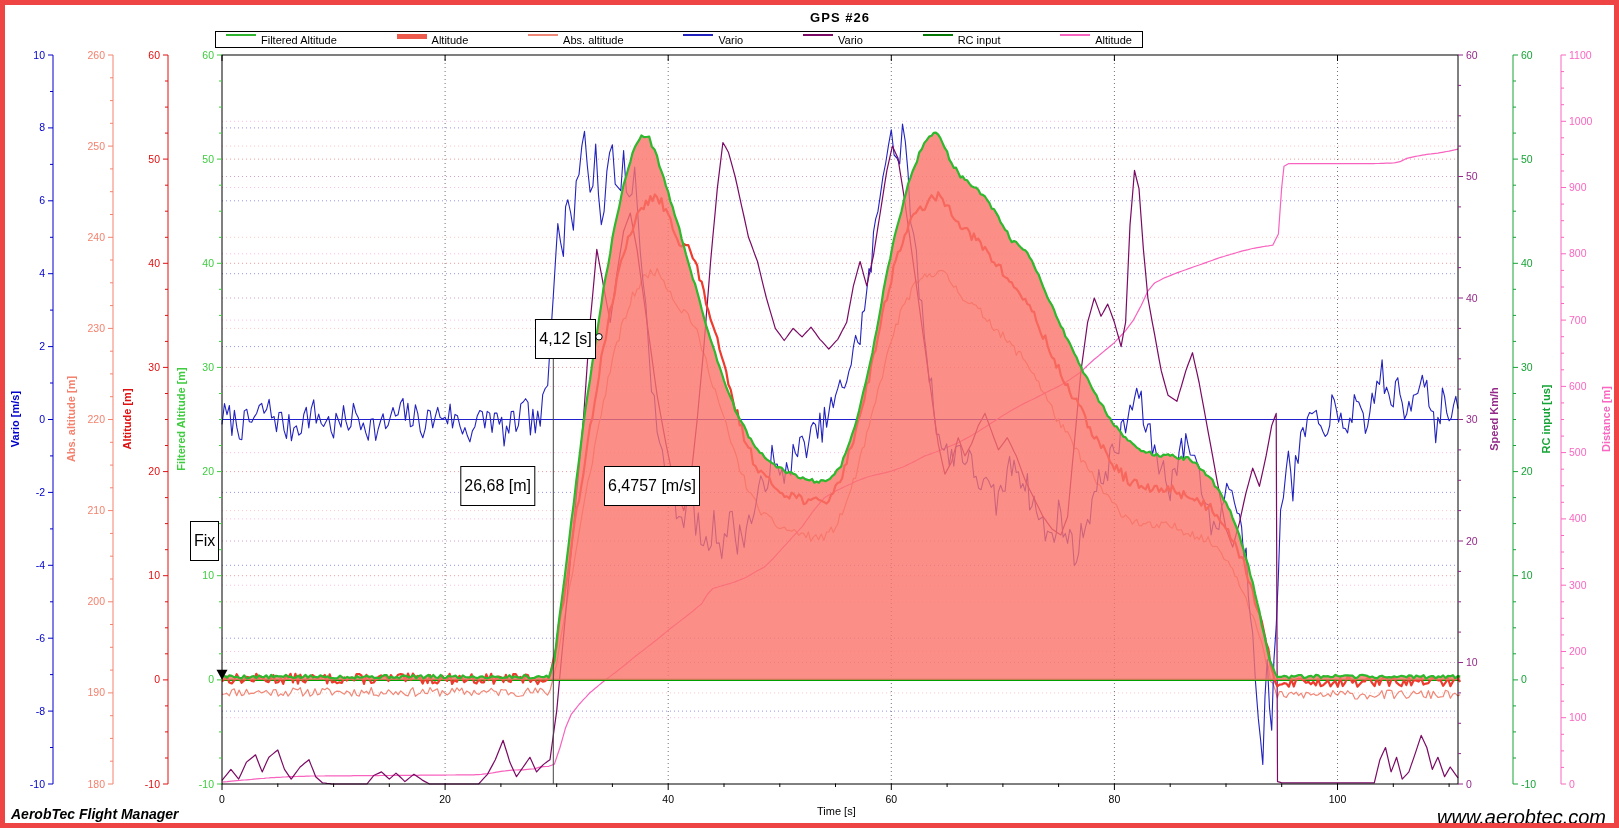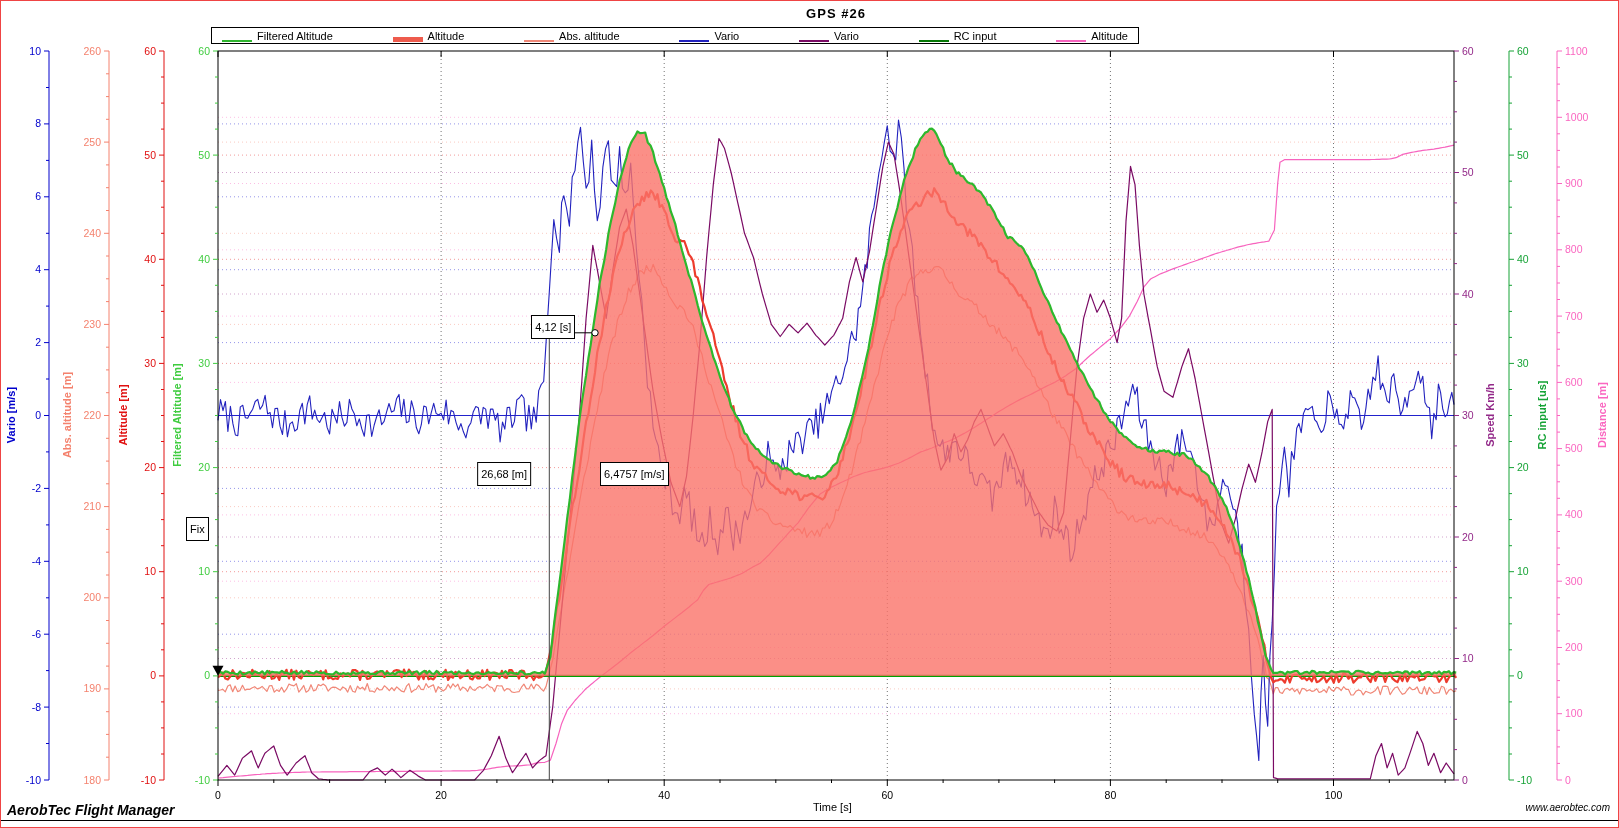--- a/index.html
+++ b/index.html
@@ -1,27 +1,27 @@
 <!DOCTYPE html>
 <html><head>
 <meta charset="utf-8">
 <style>
   html,body{margin:0;padding:0;background:#fff;}
-  #app{position:relative;width:1619px;height:828px;background:#fff;border:1px solid #ef4444;box-sizing:border-box;overflow:hidden;
+  #app{position:relative;width:1619px;height:828px;background:#fff;border:5px solid #ef4444;box-sizing:border-box;overflow:hidden;
        font-family:"Liberation Sans","DejaVu Sans",sans-serif;}
   #chart-title{position:absolute;top:5px;left:217px;width:1236px;text-align:center;font-size:13px;font-weight:bold;color:#000;letter-spacing:1px;}
   #legend{position:absolute;left:210px;top:26px;width:928px;height:17px;border:1px solid #000;background:#fff;
           display:flex;align-items:center;justify-content:space-between;padding:0 10px;box-sizing:border-box;}
-  .legend-item{display:flex;align-items:flex-end;gap:5px;font-size:11px;color:#000;white-space:nowrap;}
+  .legend-item{display:flex;align-items:flex-start;gap:5px;font-size:11px;color:#000;white-space:nowrap;}
   .legend-line{width:30px;height:2px;}
   svg{position:absolute;left:0;top:0;}
   .axis-title{position:absolute;font-size:11px;font-weight:bold;white-space:nowrap;transform:translate(-50%,-50%) rotate(-90deg);}
-  .ann-box{position:absolute;font-size:11px;color:#000;background:#fff;border:1px solid #000;padding:4px 3px;line-height:14px;white-space:nowrap;}
+  .ann-box{position:absolute;font-size:16px;color:#000;background:#fff;border:1px solid #000;padding:12px 3px;line-height:14px;white-space:nowrap;}
   #footer-left{position:absolute;left:6px;top:801px;font-size:14px;font-style:italic;color:#000;font-weight:bold;}
-  #footer-right{position:absolute;right:8px;top:801px;font-size:10px;font-style:italic;color:#000;}
+  #footer-right{position:absolute;right:8px;top:801px;font-size:20px;font-style:italic;color:#000;}
   #footer-line{position:absolute;left:0;top:819px;width:100%;height:1px;background:#000;}
 </style>
 </head>
 <body>
 
 <div id="app">
   <div id="chart-title">GPS #26</div>
   <div id="legend">
       <div class="legend-item">
         <span class="legend-line" style="background: rgb(47, 181, 47); height: 2px;"></span>

